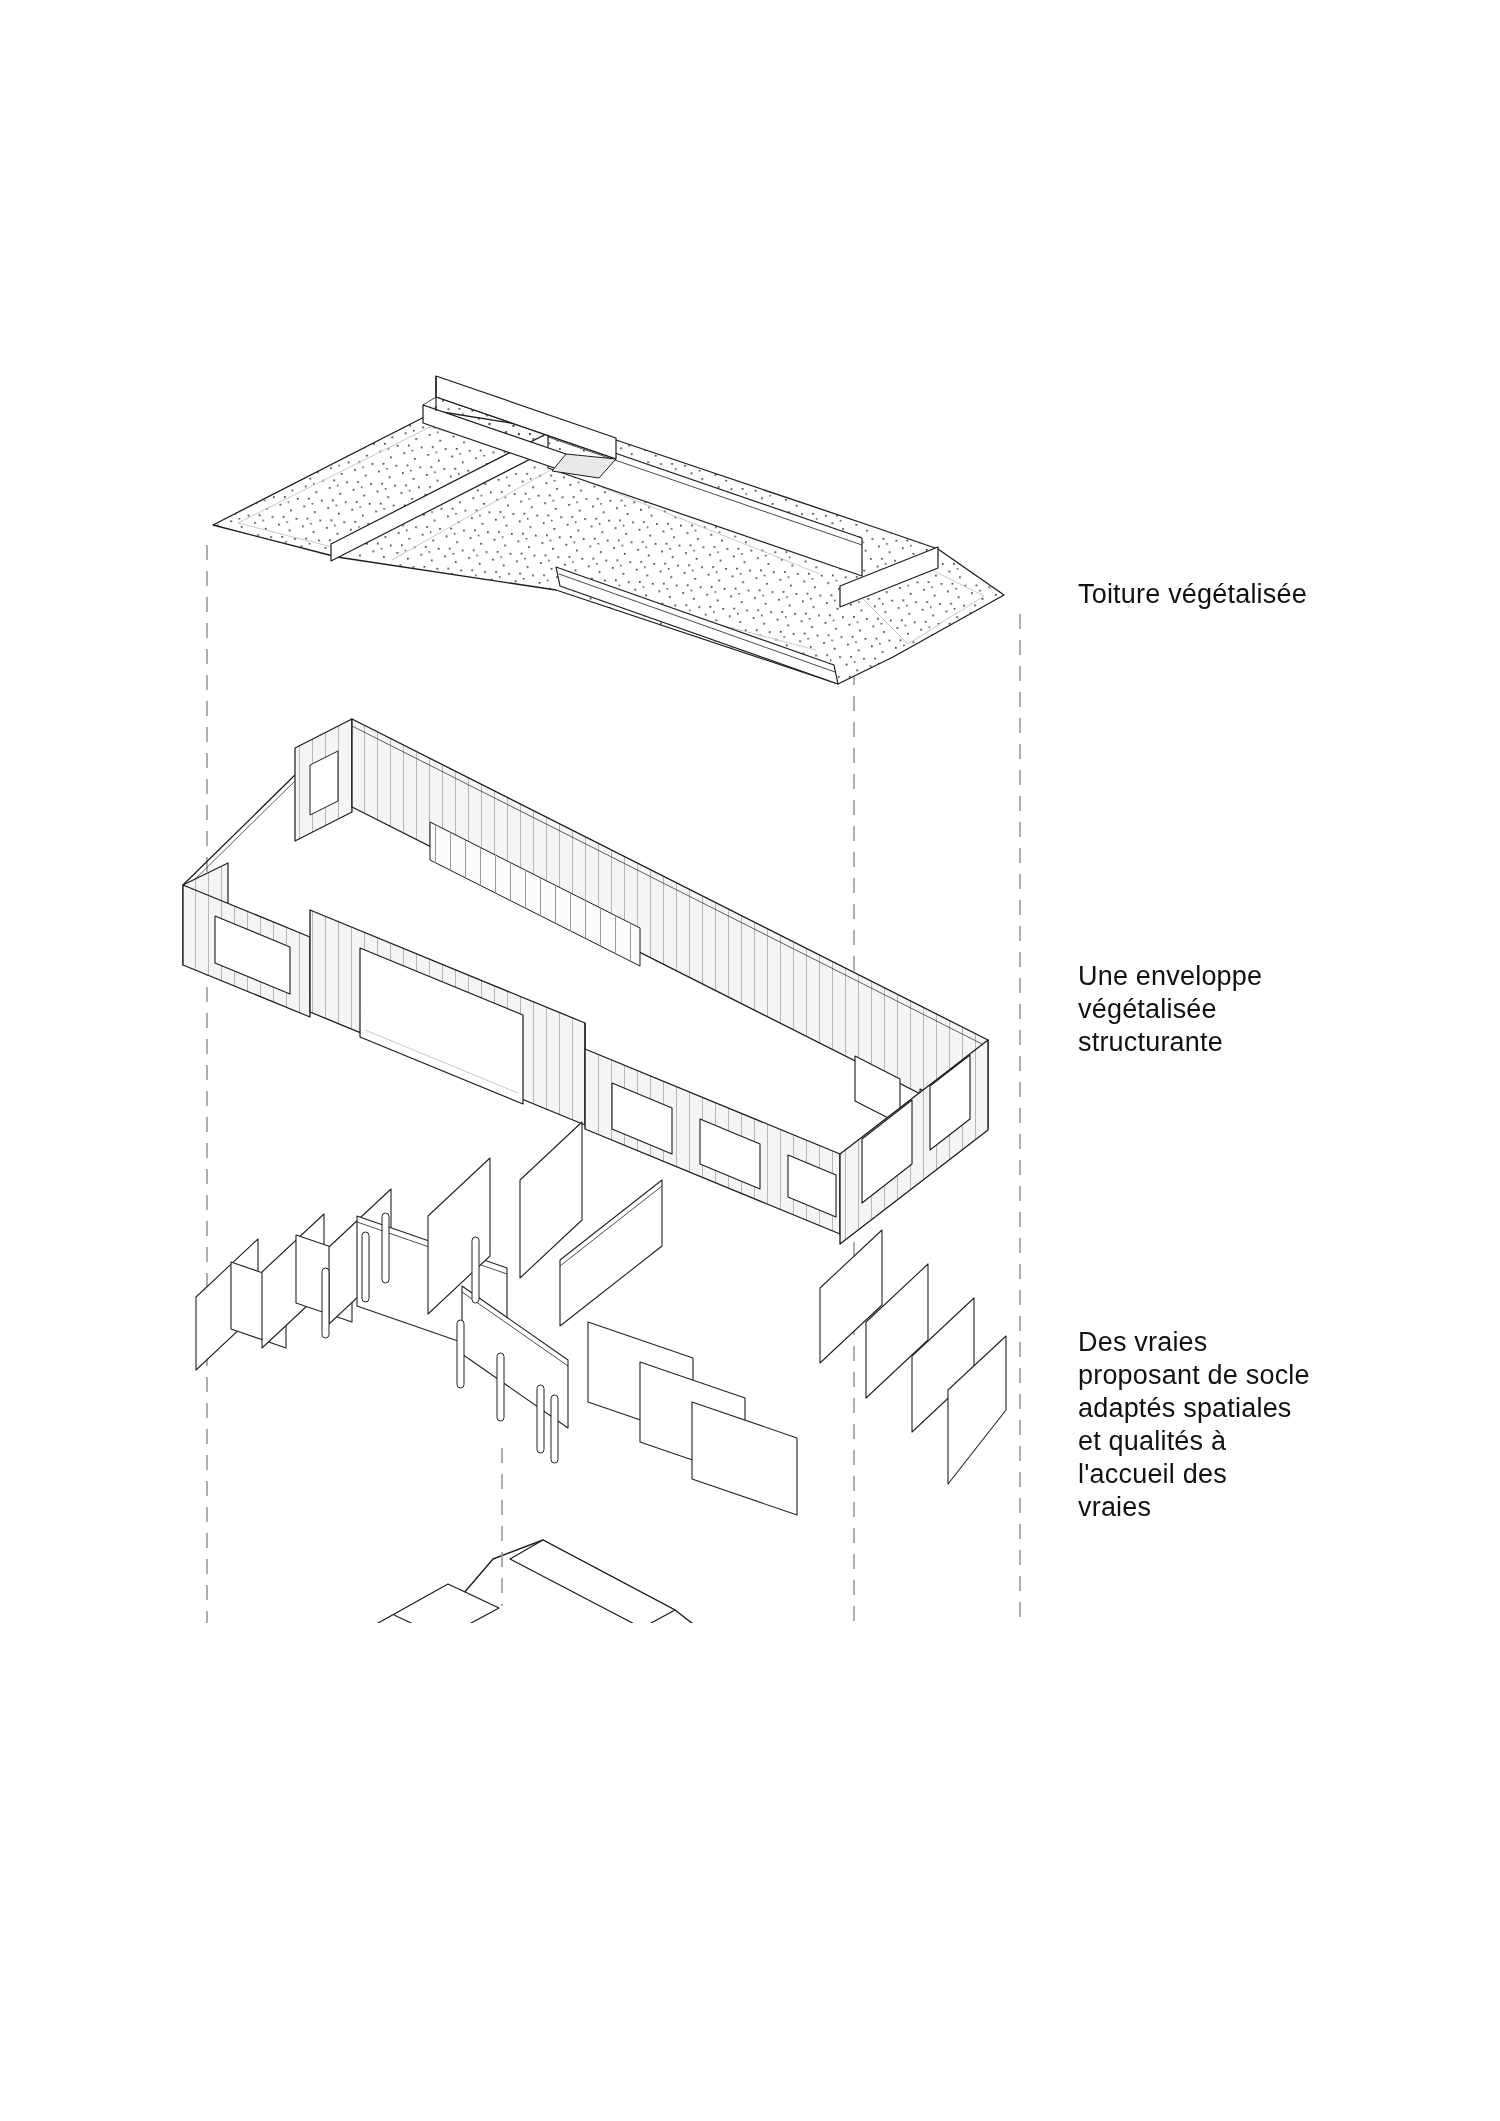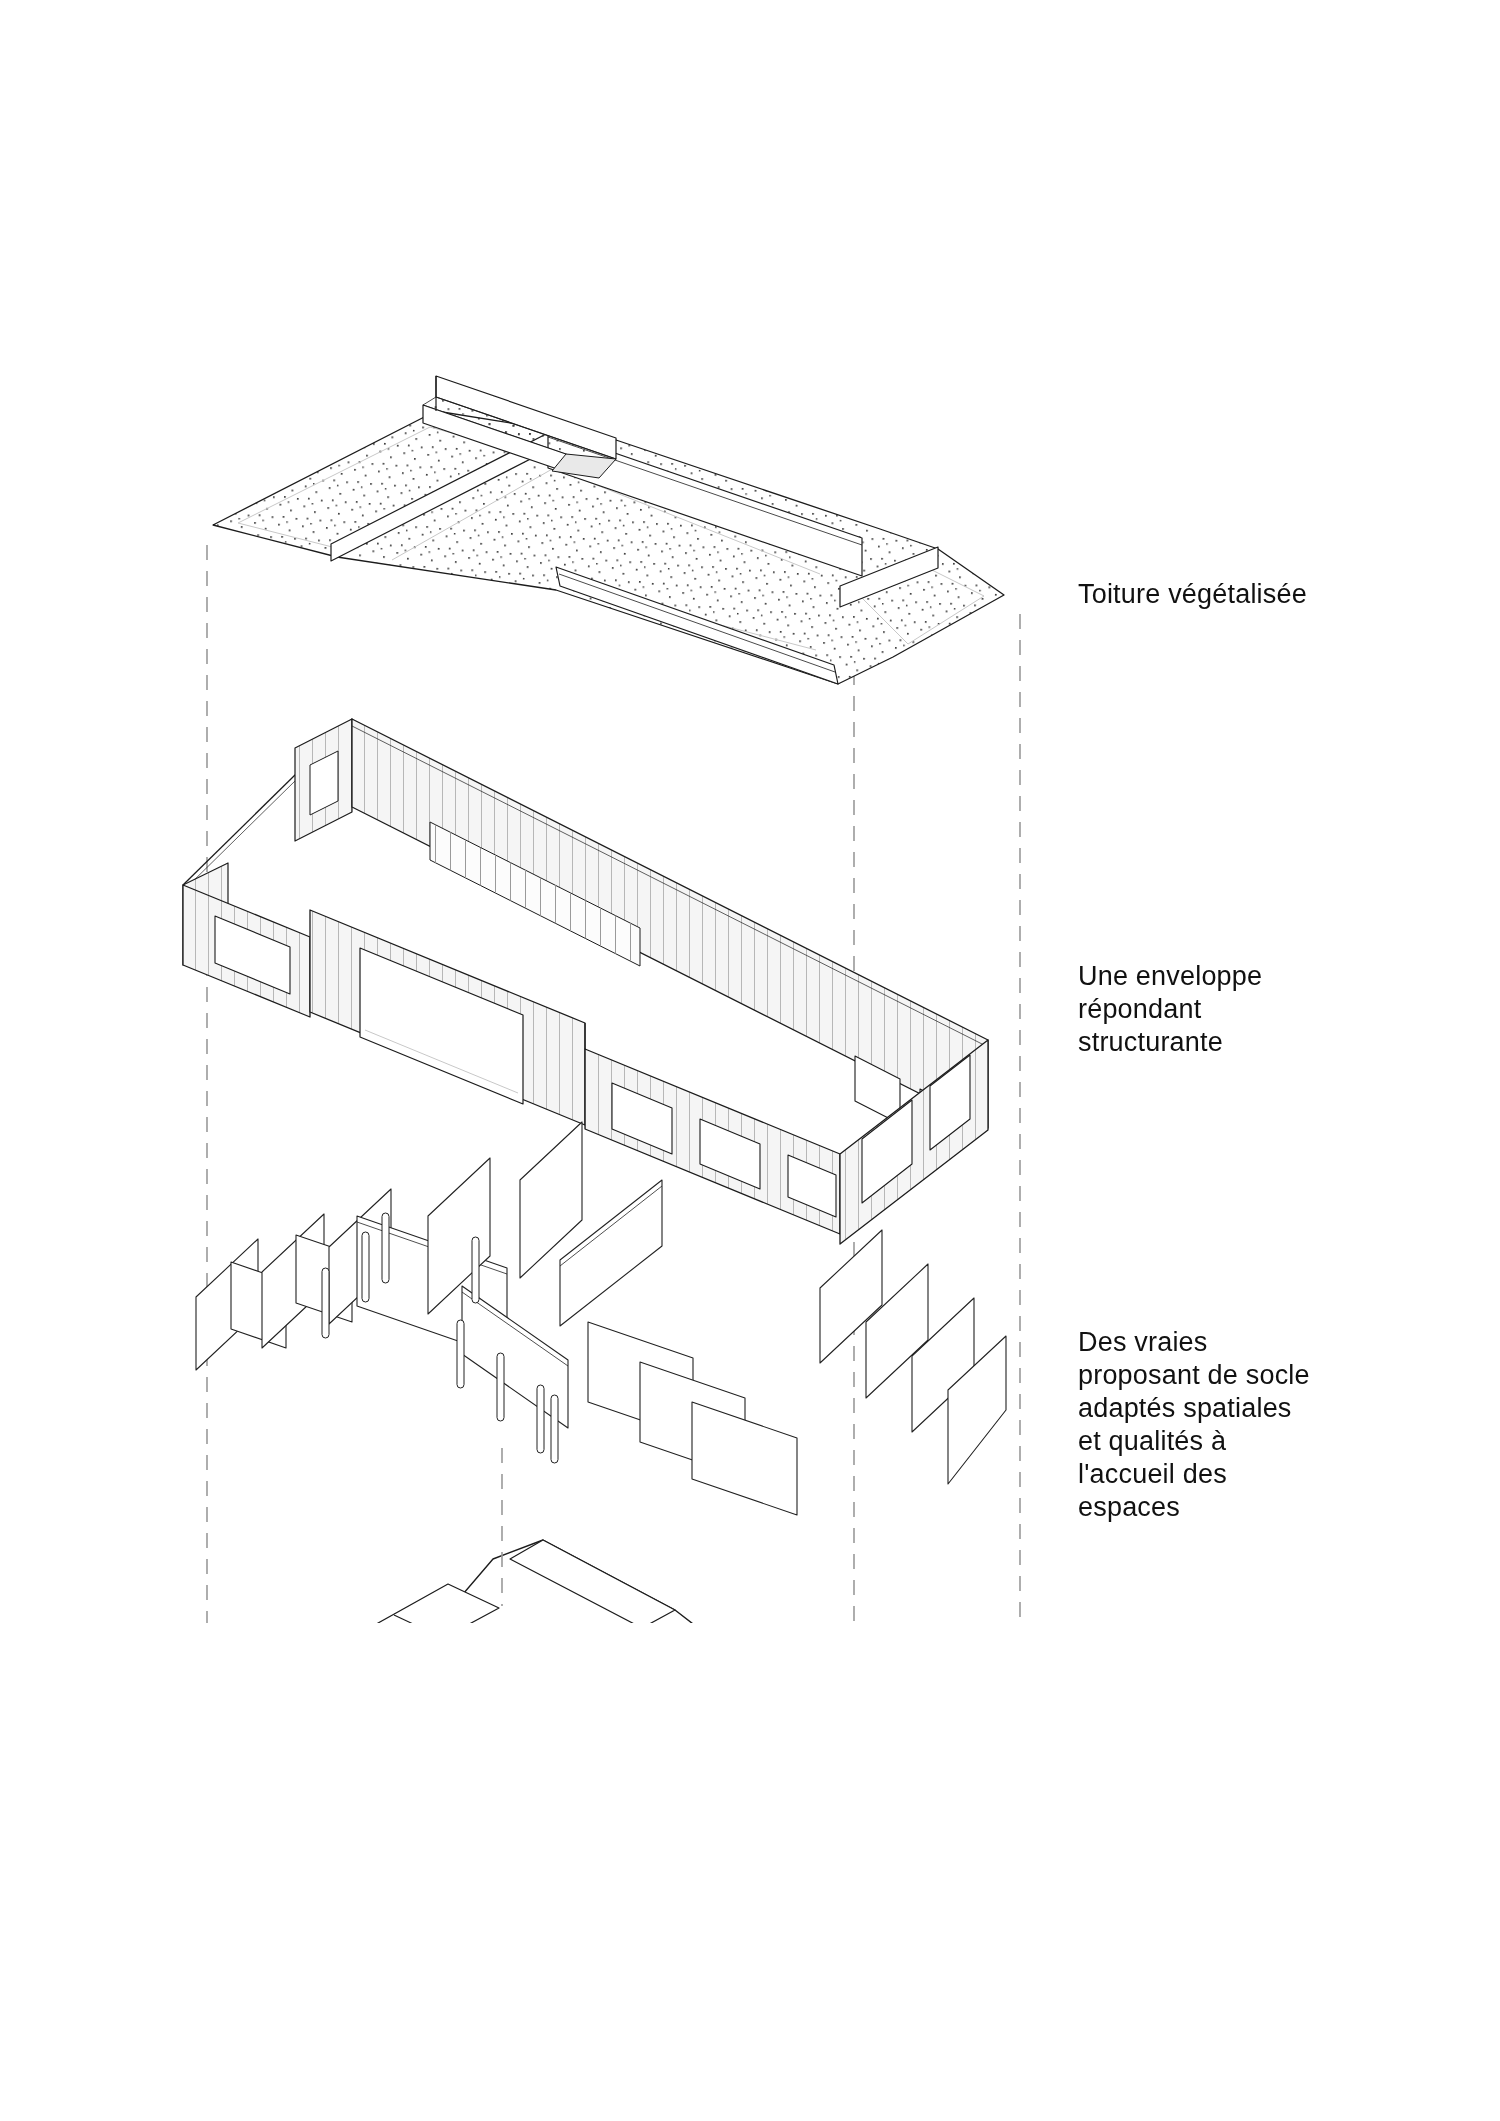--- a/index.html
+++ b/index.html
@@ -147,27 +147,27 @@
     </g>
   </g>
 </svg>
 
 <div class="label" style="top:578px">
   <span>Toiture végétalisée</span>
 </div>
 
 <div class="label" style="top:960px">
   <span>Une enveloppe</span>
-  <span>répondant</span>
+  <span>végétalisée</span>
   <span>structurante</span>
 </div>
 
 <div class="label" style="top:1326px">
   <span>Des vraies</span>
   <span>proposant de socle</span>
   <span>adaptés spatiales</span>
   <span>et qualités à</span>
   <span>l'accueil des</span>
-  <span>espaces</span>
+  <span>vraies</span>
 </div>
 
 
 </div>
 
 </body></html>

